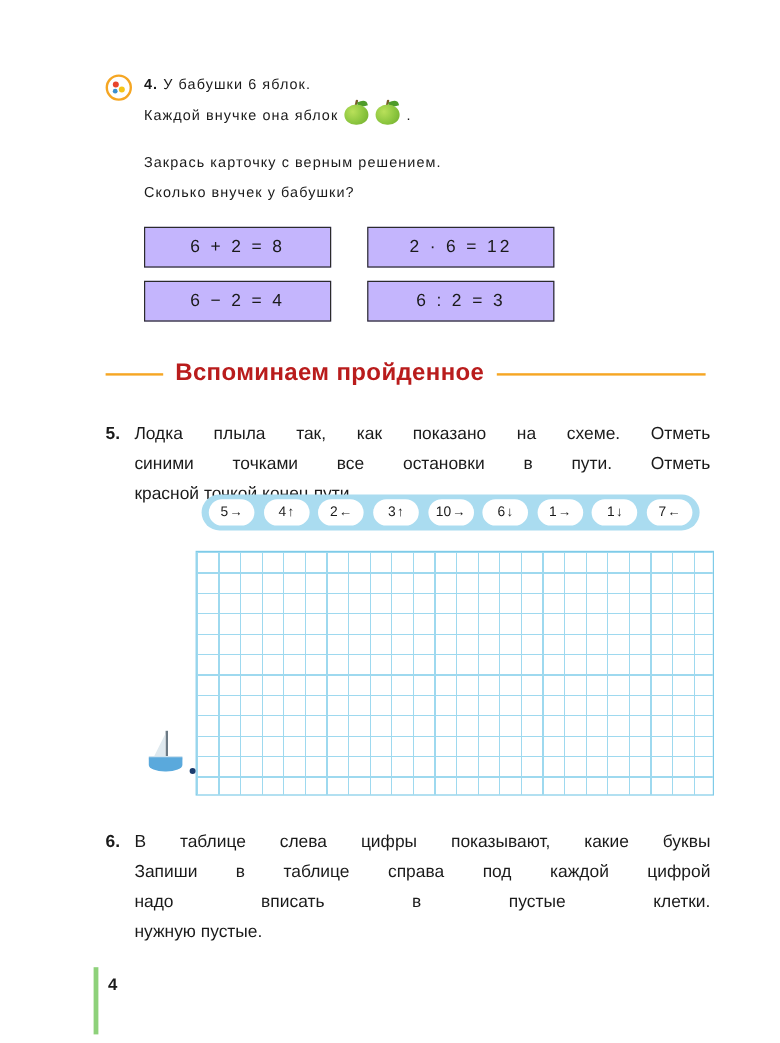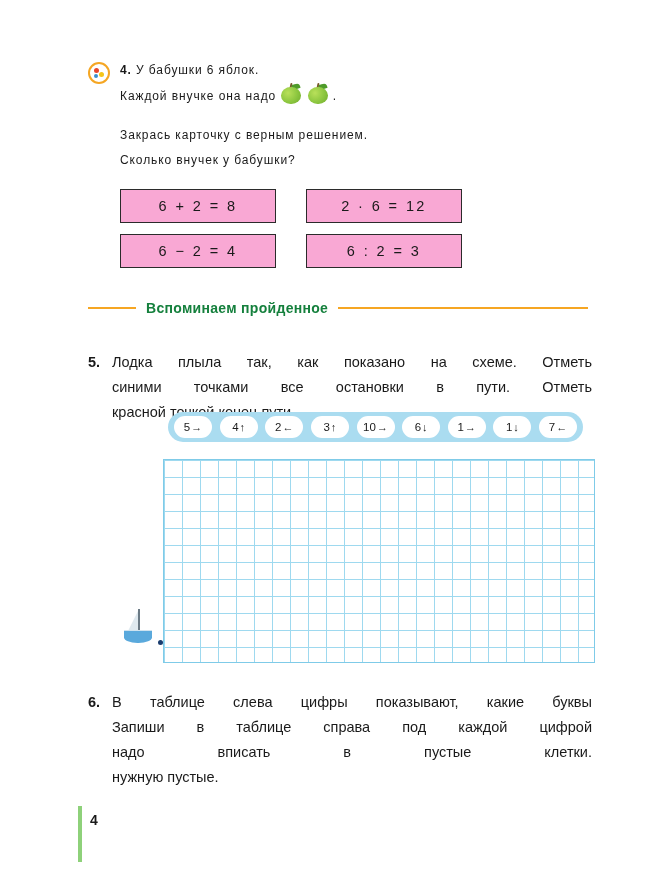--- a/index.html
+++ b/index.html
@@ -102,42 +102,42 @@
   }
   .card {
     width: 156px;
     height: 34px;
     border: 1.6px solid #2b2b2b;
     display: flex;
     align-items: center;
     justify-content: center;
     font-size: 14.5px;
     letter-spacing: 2.4px;
-    background: #f9a8d4;
+    background: #c4b5fd;
     box-sizing: border-box;
   }
 
   
   .section-head {
     position: absolute;
     left: 88px;
     top: 300px;
     width: 500px;
     display: flex;
     align-items: center;
   }
   .sh-rule-left {
     width: 48px;
     height: 2px;
     background: #f6a623;
   }
   .sh-title {
-    color: #15803d;
+    color: #b91c1c;
     font-weight: bold;
-    font-size: 14px;
+    font-size: 20px;
     letter-spacing: 0.3px;
     padding: 0 10px;
     white-space: nowrap;
   }
   .sh-rule-right {
     flex: 1;
     height: 2px;
     background: #f6a623;
   }
 
@@ -303,21 +303,21 @@
       <span class="d1"></span>
         <span class="d2"></span>
         <span class="d3"></span>
     </div>
     <div class="t4-body">
       <div class="line">
         <span class="tasknum">4.</span>
         <span>У бабушки 6 яблок.</span>
       </div>
       <div class="line">
-        <span>Каждой внучке она надо</span>
+        <span>Каждой внучке она яблок</span>
         <span class="apple">
           <span class="stem"></span><span class="leaf"></span><span class="body"></span>
         </span>
         <span class="apple">
           <span class="stem"></span><span class="leaf"></span><span class="body"></span>
         </span>
         <span>.</span>
       </div>
       <div class="gap-line"></div>
       <div class="line">Закрась карточку с верным решением.</div>

